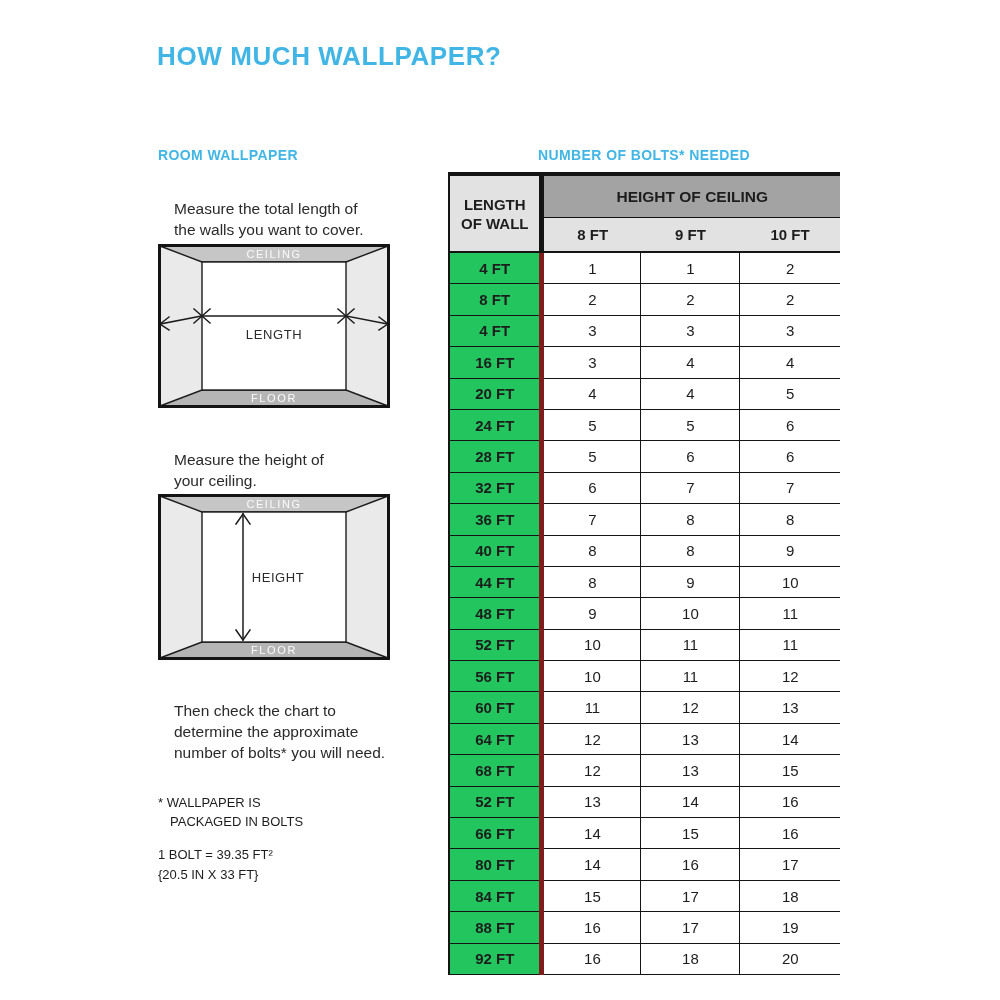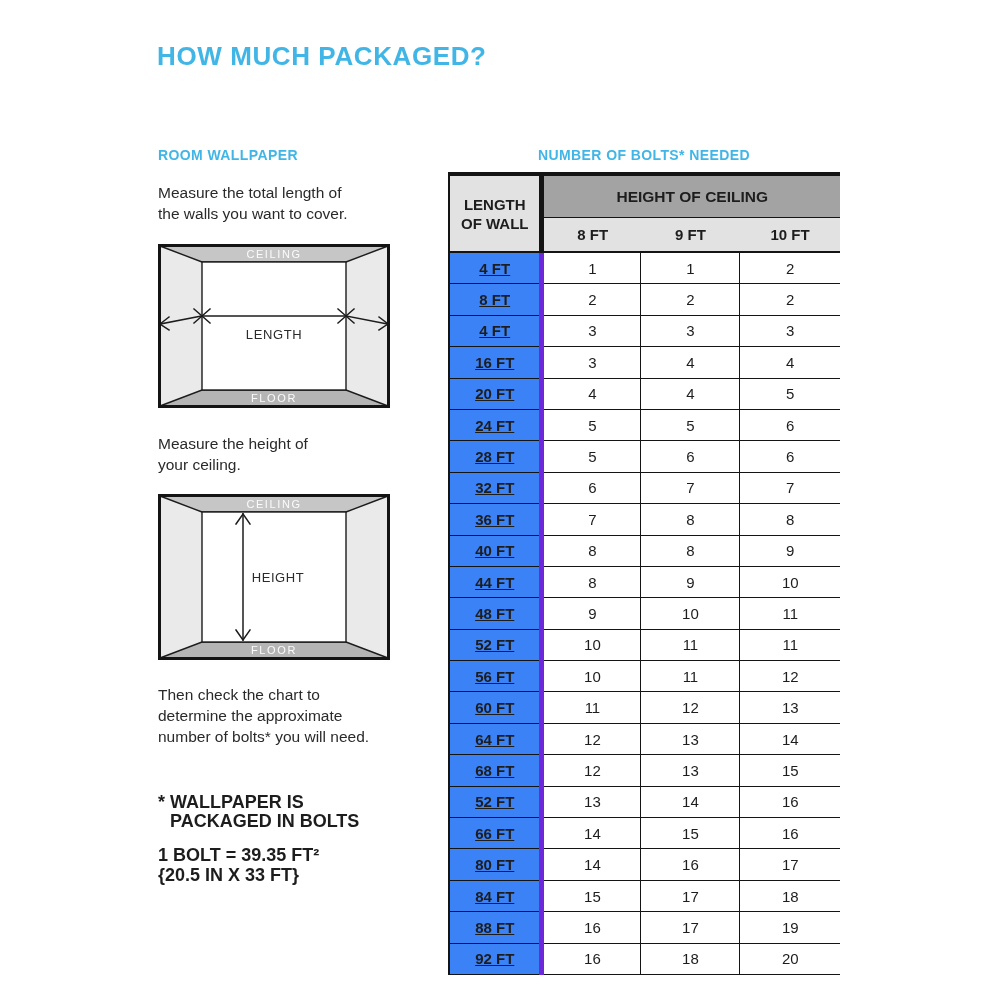--- a/index.html
+++ b/index.html
@@ -16,26 +16,26 @@
     left:157px; top:41px; margin:0; font-size:26px; font-weight:bold;
     letter-spacing:0.6px; color:#41b6e6;
   }
   .section-heading {
     margin:0; font-size:14px; font-weight:bold; letter-spacing:0.4px; color:#41b6e6;
   }
   #room-estimates-heading { left:158px; top:147px; }
   #bolts-table-heading   { left:448px; top:147px; width:392px; text-align:center; }
 
   
-  .step { margin:0; font-size:15.5px; line-height:21px; color:#2a2a2a; }
+  .step { margin:16px; font-size:15.5px; line-height:21px; color:#2a2a2a; }
   #step-1 { left:158px; top:182px; width:260px; }
   #step-2 { left:158px; top:433px; width:260px; }
   #step-3 { left:158px; top:684px; width:280px; }
 
-  .bold-note { font-size:18px; font-weight:bold; color:#1d1d1d; }
+  .bold-note { font-size:13px; font-weight:normal; color:#1d1d1d; }
   #bolts-footnote { left:158px; top:793px; line-height:19px; }
   #bolts-footnote .indent { padding-left:12px; }
   #bolt-size-info { left:158px; top:845px; line-height:20px; }
 
   
   #room-length-diagram { left:158px; top:244px; }
   #room-height-diagram { left:158px; top:494px; }
   .band-label { font-family:"Liberation Sans",sans-serif; font-size:11px; fill:#fbfbfb; letter-spacing:1.6px; text-anchor:middle; }
   .dim-label  { font-family:"Liberation Sans",sans-serif; font-size:13px; fill:#2b2b2b; letter-spacing:0.6px; text-anchor:middle; }
   .arrow-stroke { stroke:#1c1c1c; stroke-width:1.5; fill:none; stroke-linecap:square; }
@@ -54,28 +54,28 @@
   .group-cell {
     background:#a3a3a3; font-weight:bold; font-size:15.5px; height:41px;
     border-bottom:1.5px solid #141414;
   }
   .subhead-cell {
     background:#e2e2e2; font-weight:bold; height:33px;
     border-bottom:2.5px solid #141414;
   }
   #bolts-table tbody td { height:30.4px; border-bottom:1.5px solid #141414; }
   #bolts-table tbody td.wall-cell {
-    background:#3b82f6; font-weight:bold; border-right:5px solid #6d28d9;text-decoration:underline;
+    background:#22c55e; font-weight:bold; border-right:5px solid #7f1d1d;
   }
   #bolts-table tbody td.bolt-cell + td.bolt-cell { border-left:1.5px solid #141414; }
 </style>
 </head>
 <body>
 
-<h1 id="page-title" class="abs">HOW MUCH PACKAGED?</h1>
+<h1 id="page-title" class="abs">HOW MUCH WALLPAPER?</h1>
 
 <h2 id="room-estimates-heading" class="abs section-heading">ROOM WALLPAPER</h2>
 
 <p id="step-1" class="abs step pre">Measure the total length of
 the walls you want to cover.</p>
 
 <svg id="room-length-diagram" class="abs" width="232" height="164" viewBox="0 0 232 164">
   <rect x="1.5" y="1.5" width="229" height="161" fill="#eaeaea"></rect>
   <polygon points="2,2 230,2 188,18 44,18" fill="#c6c6c6" stroke="#1c1c1c" stroke-width="1.4"></polygon>
   <polygon points="2,162 230,162 188,146 44,146" fill="#b5b5b5" stroke="#1c1c1c" stroke-width="1.4"></polygon>

